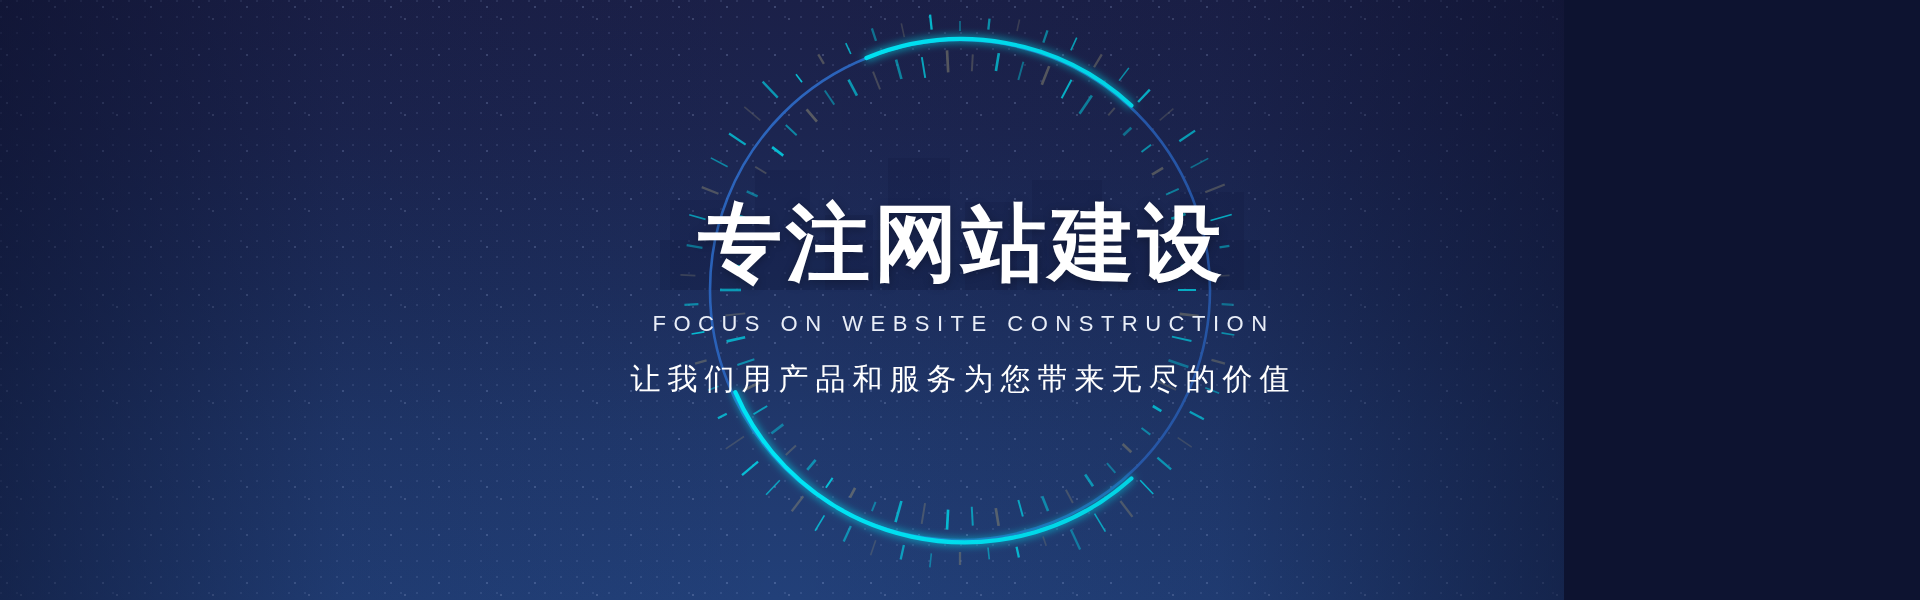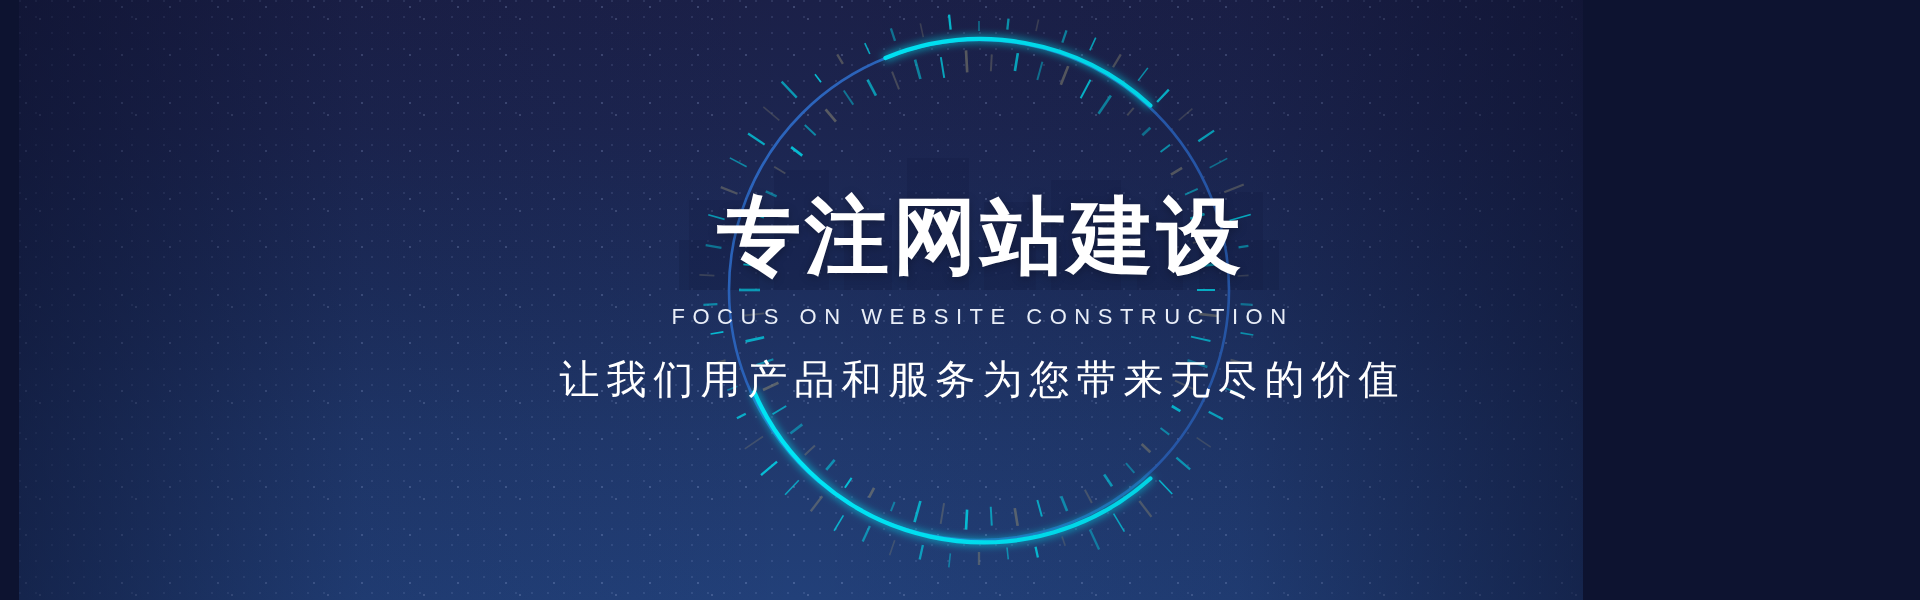--- a/index.html
+++ b/index.html
@@ -8,21 +8,20 @@
     padding: 0;
     background: #0d1330;
   }
   #stage {
     position: relative;
     width: 1564px;
     height: 600px;
     overflow: hidden;
     font-family: "Liberation Sans", "DejaVu Sans", sans-serif;
     background: linear-gradient(180deg, #1b2048 0%, #1c2550 22%, #1d2e5d 48%, #20386c 72%, #224079 100%);
-    margin-left: 19px;
   }
   
   #vignette {
     position: absolute;
     inset: 0;
     background: linear-gradient(90deg, rgba(10,14,40,0.55) 0%, rgba(10,14,40,0.10) 22%, rgba(10,14,40,0.0) 50%, rgba(10,14,40,0.10) 78%, rgba(10,14,40,0.55) 100%);
     pointer-events: none;
   }
   
   #dots {
@@ -88,21 +87,21 @@
     font-size: 22px;
     color: #e9eef8;
     letter-spacing: 7.5px;
     font-weight: 400;
     white-space: nowrap;
     text-indent: 7px;
     text-align: center;
   }
   .subtitle-cn {
     margin-top: 22px;
-    font-size: 40px;
+    font-size: 30px;
     color: #ffffff;
     letter-spacing: 7px;
     font-weight: 400;
     white-space: nowrap;
     text-indent: 7px;
   }
 </style>
 </head>
 <body>
 

